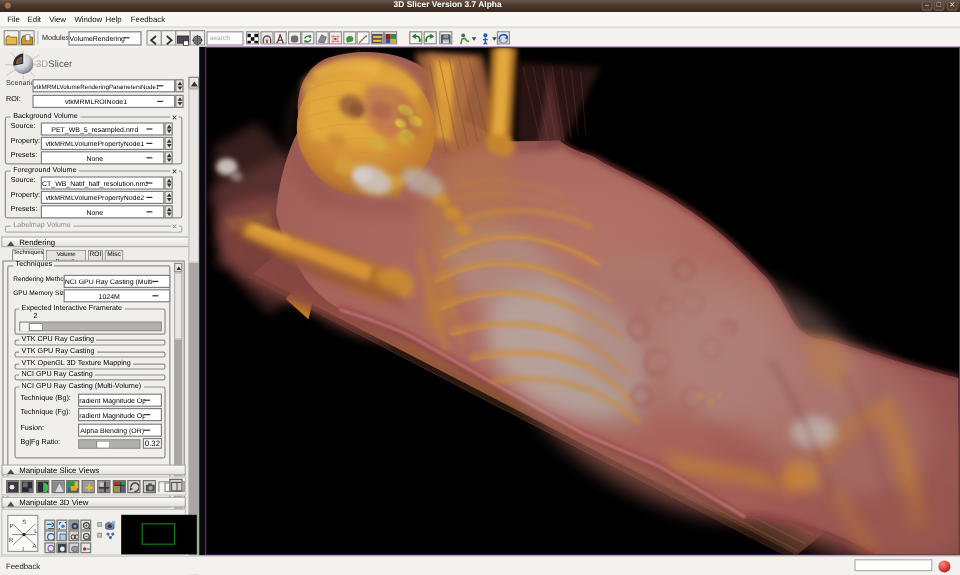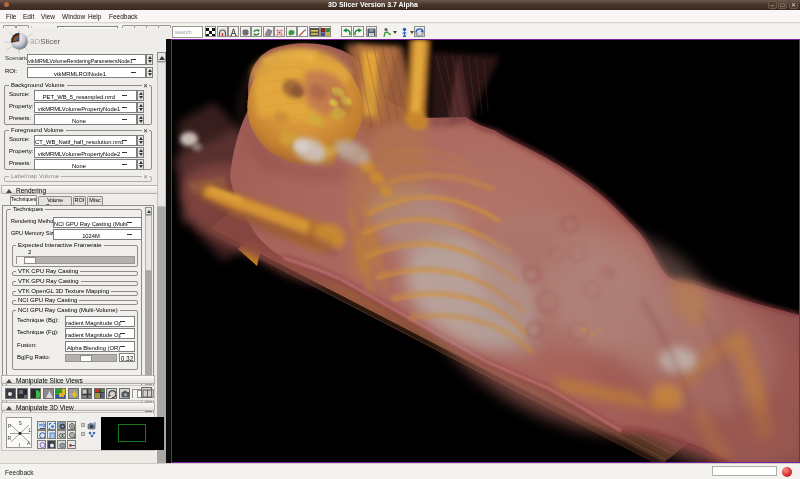--- a/index.html
+++ b/index.html
@@ -5,21 +5,21 @@
 * { margin:0; padding:0; box-sizing:border-box; }
 html,body { width:800px; height:479px; overflow:hidden; font-family:"Liberation Sans", sans-serif; background:#eeeae5; }
 .titlebar { position:absolute; left:0; top:0; width:800px; height:10px;
   background:linear-gradient(#6a564a,#4a372c 45%,#3a281e); color:#fff; }
 .titletext { position:absolute; left:293px; top:1px; width:160px; text-align:center; font-size:7px; font-weight:bold; letter-spacing:0px; }
 .winbtn { position:absolute; top:1px; width:9px; height:8px; background:#503c30; border:1px solid #6e5a4c; border-radius:2px; color:#e8e0da; font-size:6px; line-height:6px; text-align:center; }
 .menubar { position:absolute; left:0; top:10px; width:800px; height:13px; background:#f8f7f5; border-bottom:1px solid #d8d5d0; font-size:6.5px; color:#111; }
 .menubar span { position:absolute; top:3px; }
 .toolbar { position:absolute; left:0; top:24px; width:800px; height:16px; background:#f4f2ef; }
 .tbtn { position:absolute; top:1px; width:13px; height:13px; border:1px solid #9a978f; border-radius:1px; background:#f2f0ec; }
-.leftpanel { position:absolute; left:0; top:28px; width:171px; height:423px; background:#efedea; }
+.leftpanel { position:absolute; left:0; top:40px; width:171px; height:423px; background:#efedea; }
 .viewport { position:absolute; left:171px; top:39px; width:629px; height:424px; background:#000; border:1px solid #7a1fa0; }
 .statusbar { position:absolute; left:0; top:463px; width:800px; height:16px; background:#f4f2ef; border-top:1px solid #cfccc7; font-size:8px; color:#222; }
 .lp { position:absolute; font-size:6px; color:#000; white-space:nowrap; }
 .combo { position:absolute; height:11px; background:#fff; border:1px solid #7f7f7f; font-size:5.8px; color:#000; }
 .combo .ct { position:absolute; left:0; right:13px; top:2.5px; text-align:center; white-space:nowrap; overflow:hidden; }
 .combo .dash { position:absolute; right:9px; top:4px; width:5px; height:1px; background:#333; }
 .spin { position:absolute; width:7px; background:#e8e6e2; border:1px solid #7f7f7f; }
 .spin .u { position:absolute; left:1px; top:1px; width:0; height:0; border-left:2px solid transparent; border-right:2px solid transparent; border-bottom:3px solid #333; }
 .spin .d { position:absolute; left:1px; bottom:1px; width:0; height:0; border-left:2px solid transparent; border-right:2px solid transparent; border-top:3px solid #333; }
 .grp { position:absolute; border:1px solid #8f8d89; border-radius:2px; }

